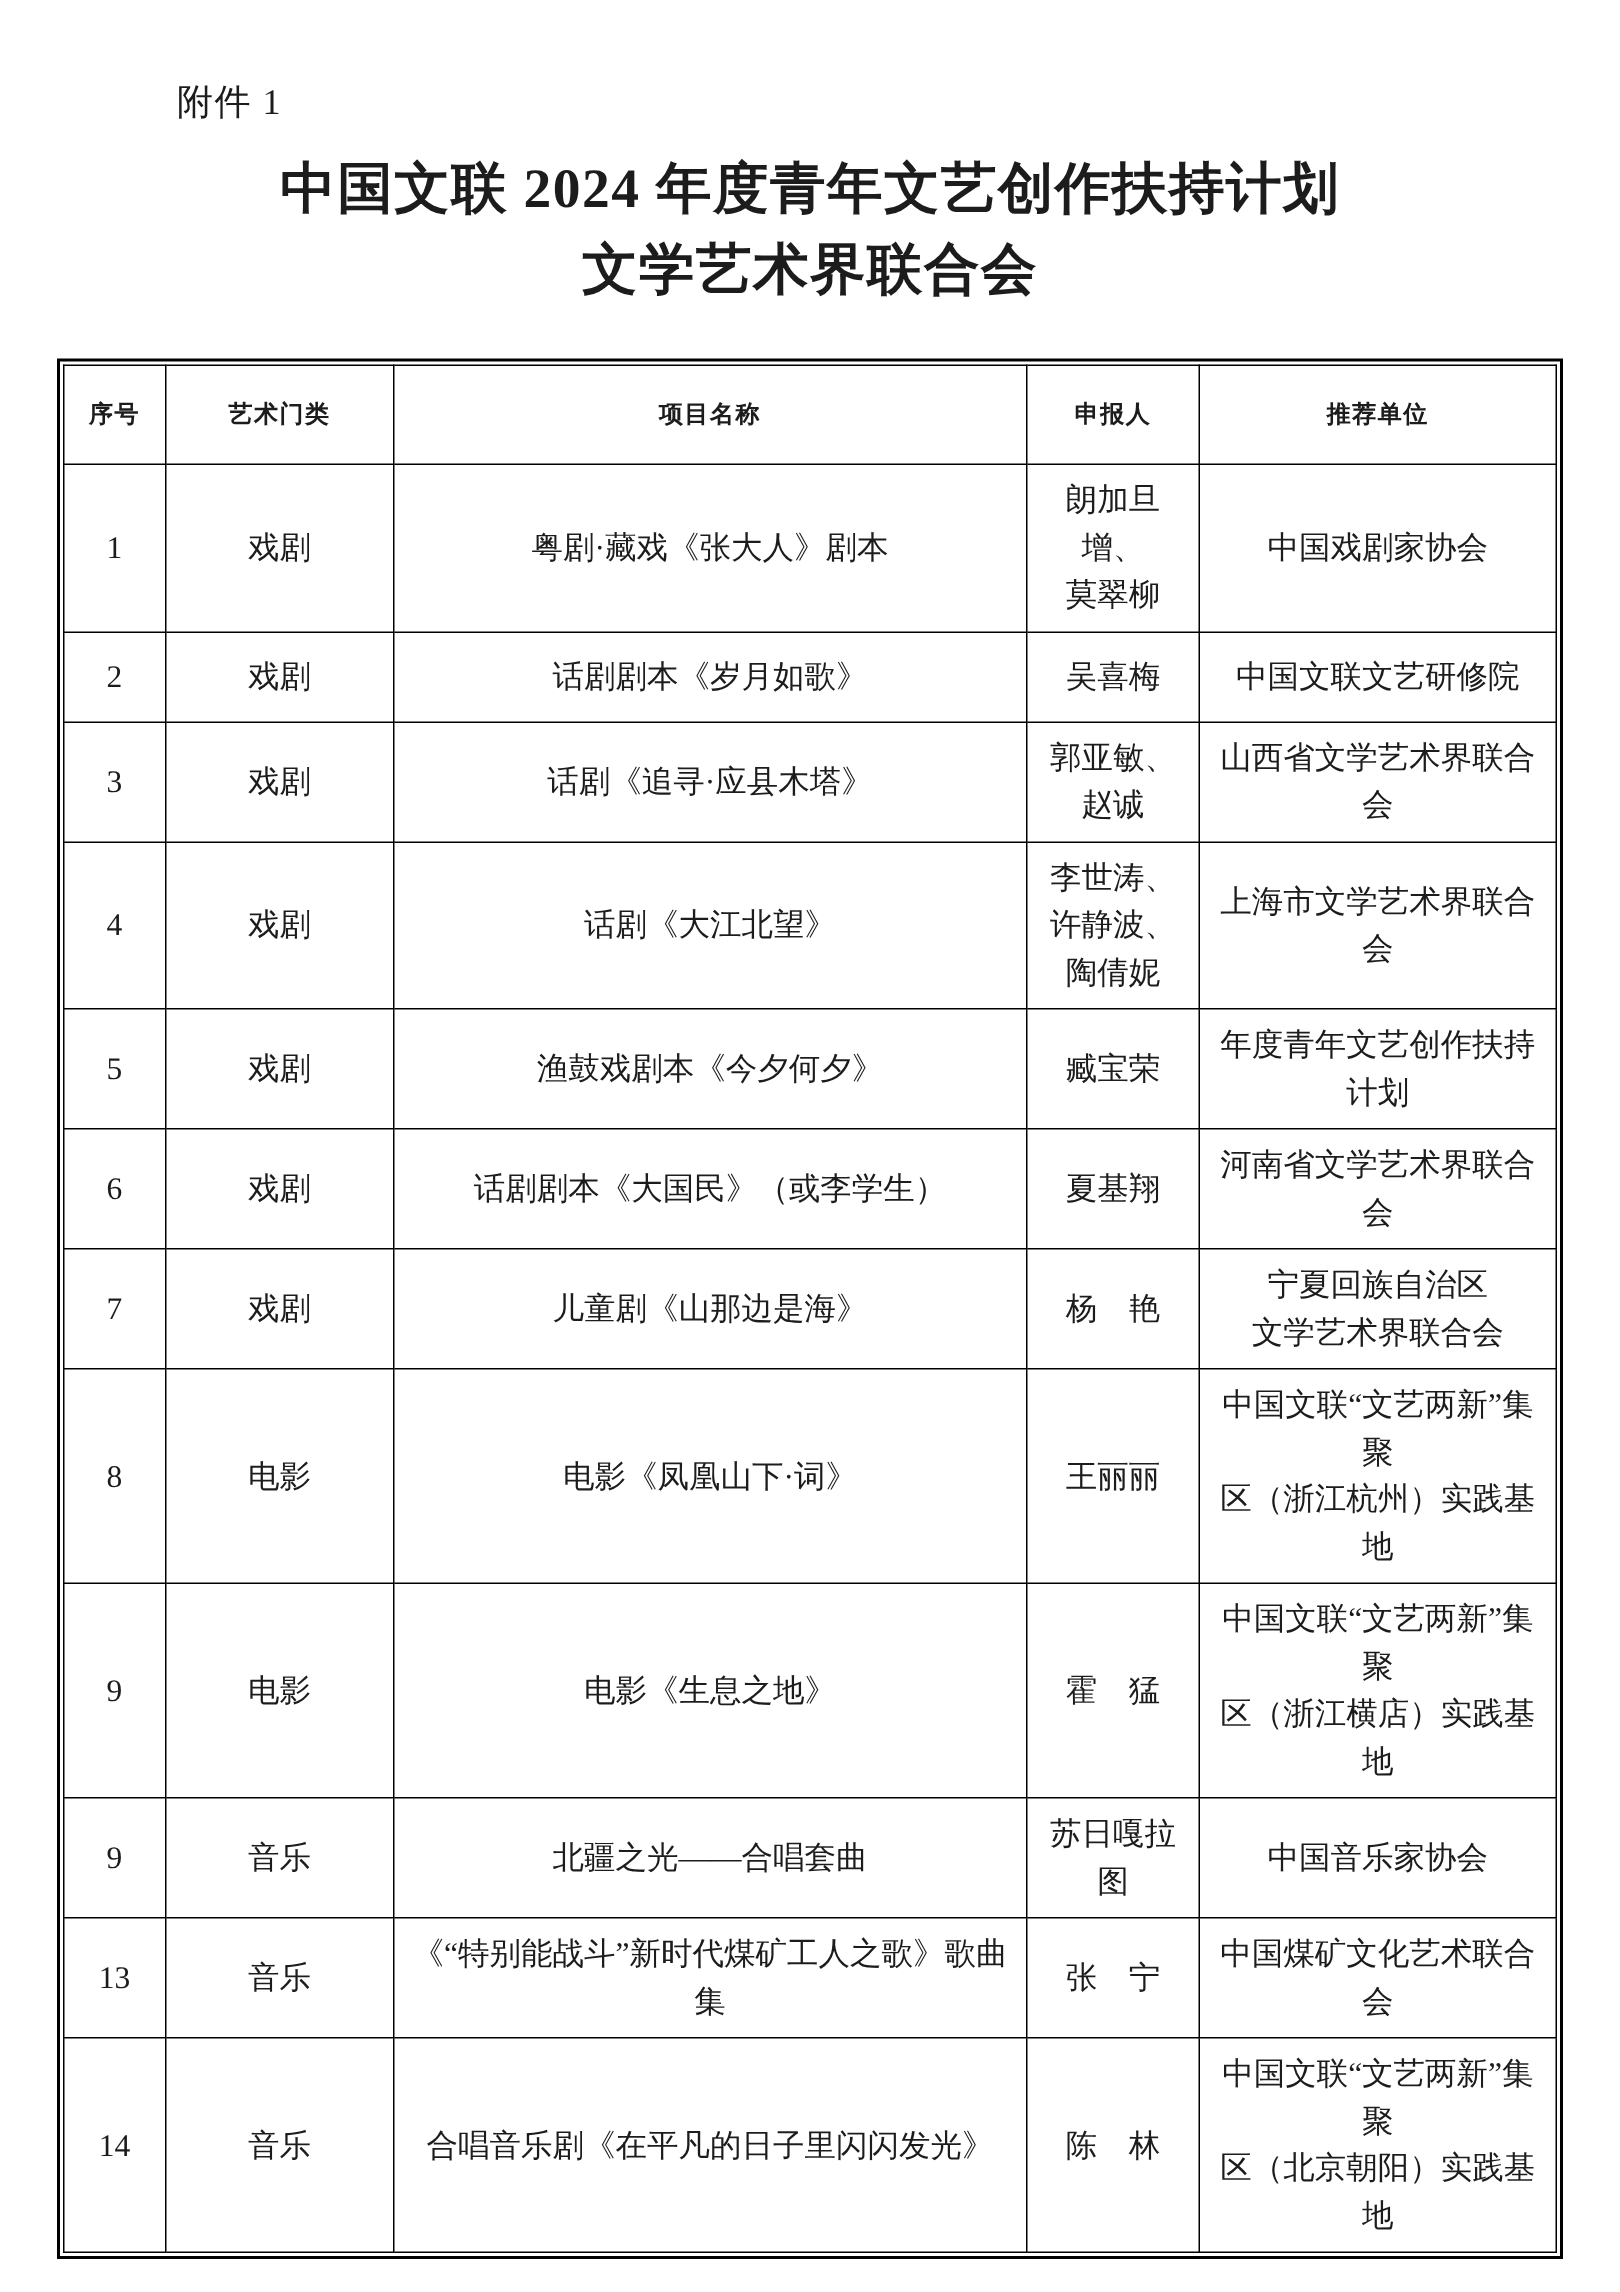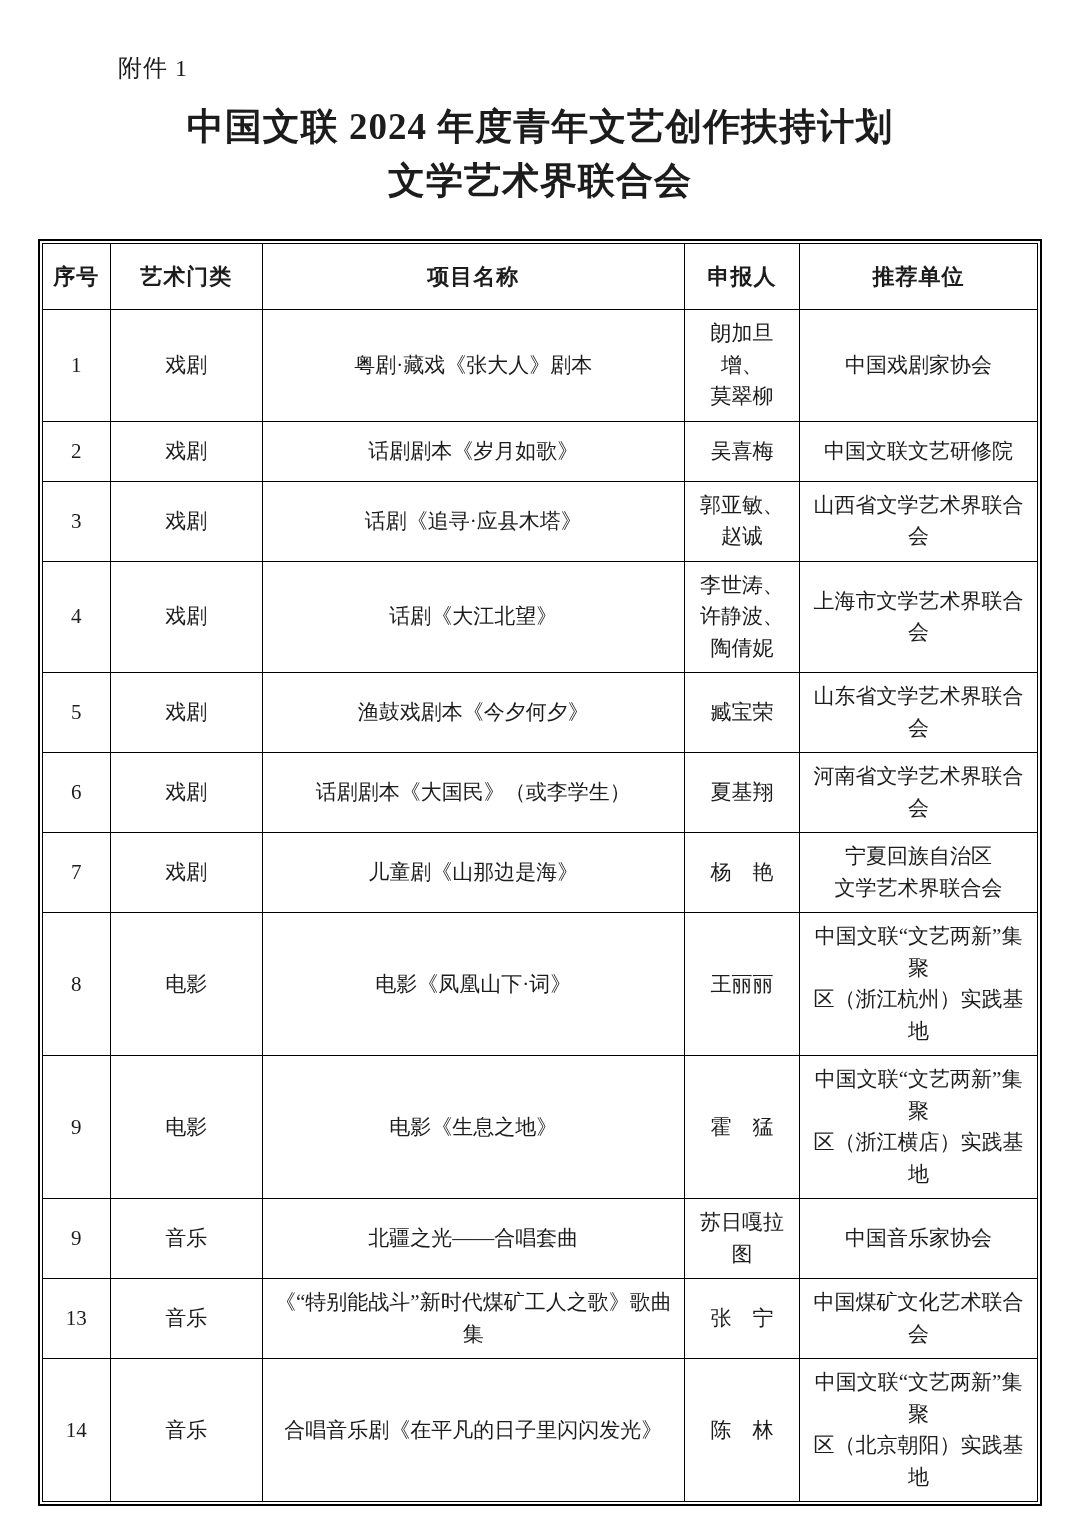--- a/index.html
+++ b/index.html
@@ -48,21 +48,21 @@
     border: 1.5px solid #000;
     text-align: center;
     vertical-align: middle;
     padding: 8px 6px;
     box-sizing: border-box;
   }
   thead tr { height: 66px; }
   th {
     font-family: "Liberation Sans", "DejaVu Sans", sans-serif;
     font-weight: bold;
-    font-size: 22px;
+    font-size: 16px;
     letter-spacing: 1px;
   }
   tbody tr { height: 60px; }
   td {
     font-size: 21px;
     line-height: 1.5;
     white-space: pre-line;
   }
   col.c-no   { width: 6.8%; }
   col.c-cat  { width: 15.3%; }
@@ -131,21 +131,21 @@
     <td>李世涛、
 许静波、
 陶倩妮</td>
     <td>上海市文学艺术界联合会</td>
   </tr>
           <tr>
     <td>5</td>
     <td>戏剧</td>
     <td>渔鼓戏剧本《今夕何夕》</td>
     <td>臧宝荣</td>
-    <td>山东省文学艺术界联合会</td>
+    <td>年度青年文艺创作扶持计划</td>
   </tr>
           <tr>
     <td>6</td>
     <td>戏剧</td>
     <td>话剧剧本《大国民》（或李学生）</td>
     <td>夏基翔</td>
     <td>河南省文学艺术界联合会</td>
   </tr>
           <tr>
     <td>7</td>

